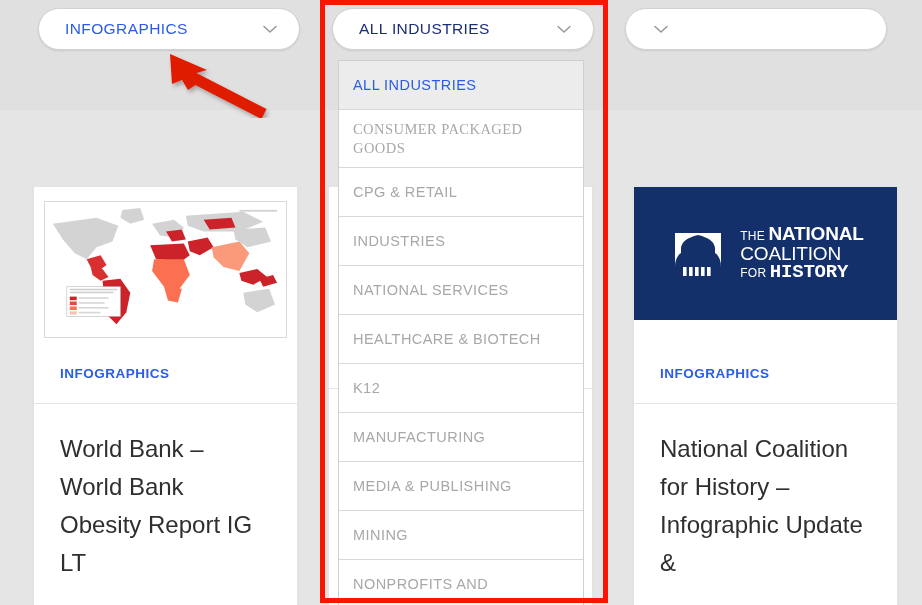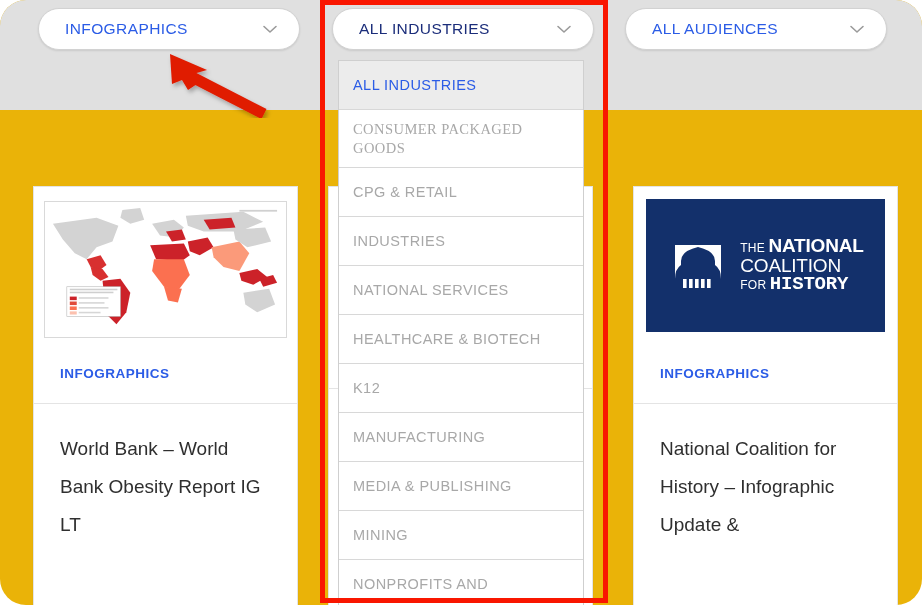--- a/index.html
+++ b/index.html
@@ -2,21 +2,21 @@
 <html><head>
 <meta charset="utf-8">
 <style>
   * { box-sizing: border-box; margin: 0; padding: 0; }
   html, body {
     width: 922px; height: 605px;
     overflow: hidden;
     background: #ffffff;
     font-family: "Liberation Sans", sans-serif;
   }
-  #stage { position: relative; width: 922px; height: 605px; overflow: hidden; background:#eab308;border-radius:26px; }
+  #stage { position: relative; width: 922px; height: 605px; overflow: hidden; background:#e5e5e5; }
 
   
   .filter-band {
     position: absolute; left: 0; top: 0; width: 922px; height: 110px;
     background: #e0e0e0;
   }
   .dropdown-btn {
     position: absolute; height: 42px;
     background: #ffffff;
     border: 1px solid #d2d2d2;
@@ -89,21 +89,21 @@
   .card-meta {
     padding: 14px 26px 8px 26px;
     font-size: 13.5px;
     font-weight: bold;
     letter-spacing: .5px;
     color: #2b5ce6;
   }
   .card-divider { height: 1px; background: #e4e4e4; margin-top: 14px; }
   .card-title {
     padding: 26px 26px 0 26px;
-    font-size: 19px;
+    font-size: 24px;
     line-height: 38px;
     color: #2f2f2f;
     font-weight: normal;
   }
 
   
   .map-frame {
     width: 243px; height: 137px;
     border: 1px solid #d9d9d9;
     background: #ffffff;
@@ -162,21 +162,20 @@
     <div class="dropdown-btn" id="btn-industries">
       <span class="lbl">ALL INDUSTRIES</span>
       <span class="chev">
         <svg viewBox="0 0 18 18">
             <path d="M3 6.5 L9 12 L15 6.5" fill="none" stroke="#9a9a9a" stroke-width="1.6" stroke-linecap="round" stroke-linejoin="round"></path>
           </svg>
       </span>
     </div>
 
     <div class="dropdown-btn" id="btn-audiences">
-      <span class="lbl">ALL AUDIENCES</span>
       <span class="chev">
         <svg viewBox="0 0 18 18">
             <path d="M3 6.5 L9 12 L15 6.5" fill="none" stroke="#9a9a9a" stroke-width="1.6" stroke-linecap="round" stroke-linejoin="round"></path>
           </svg>
       </span>
     </div>
   </div>
 
   <div class="card" id="card-left">
     <div class="card-thumb">
@@ -238,21 +237,21 @@
   </div>
 
   <div class="card" id="card-middle">
     <div class="card-thumb"></div>
     <div class="card-meta"></div>
     <div class="card-divider"></div>
     <div class="card-title"></div>
   </div>
 
   <div class="card" id="card-right">
-    <div class="card-thumb" style="padding:12px;align-items:flex-start;">
+    <div class="card-thumb" style="padding:0;align-items:flex-start;">
       <div class="nch">
         <div class="dome">
           <svg viewBox="0 0 62 62">
             <rect x="0" y="0" width="62" height="62" fill="#ffffff"></rect>
             <g fill="#13306b">
               <rect x="0" y="0" width="62" height="10"></rect>
               <rect x="0" y="0" width="8" height="62"></rect>
               <rect x="54" y="0" width="8" height="62"></rect>
               <path d="M8 62 L8 44 Q8 34 14 30 L14 26 Q14 16 31 12 Q48 16 48 26 L48 30 Q54 34 54 44 L54 62 Z
                        M31 12 L31 6 M28 18 Q31 8 34 18 Z" fill="#13306b"></path>

